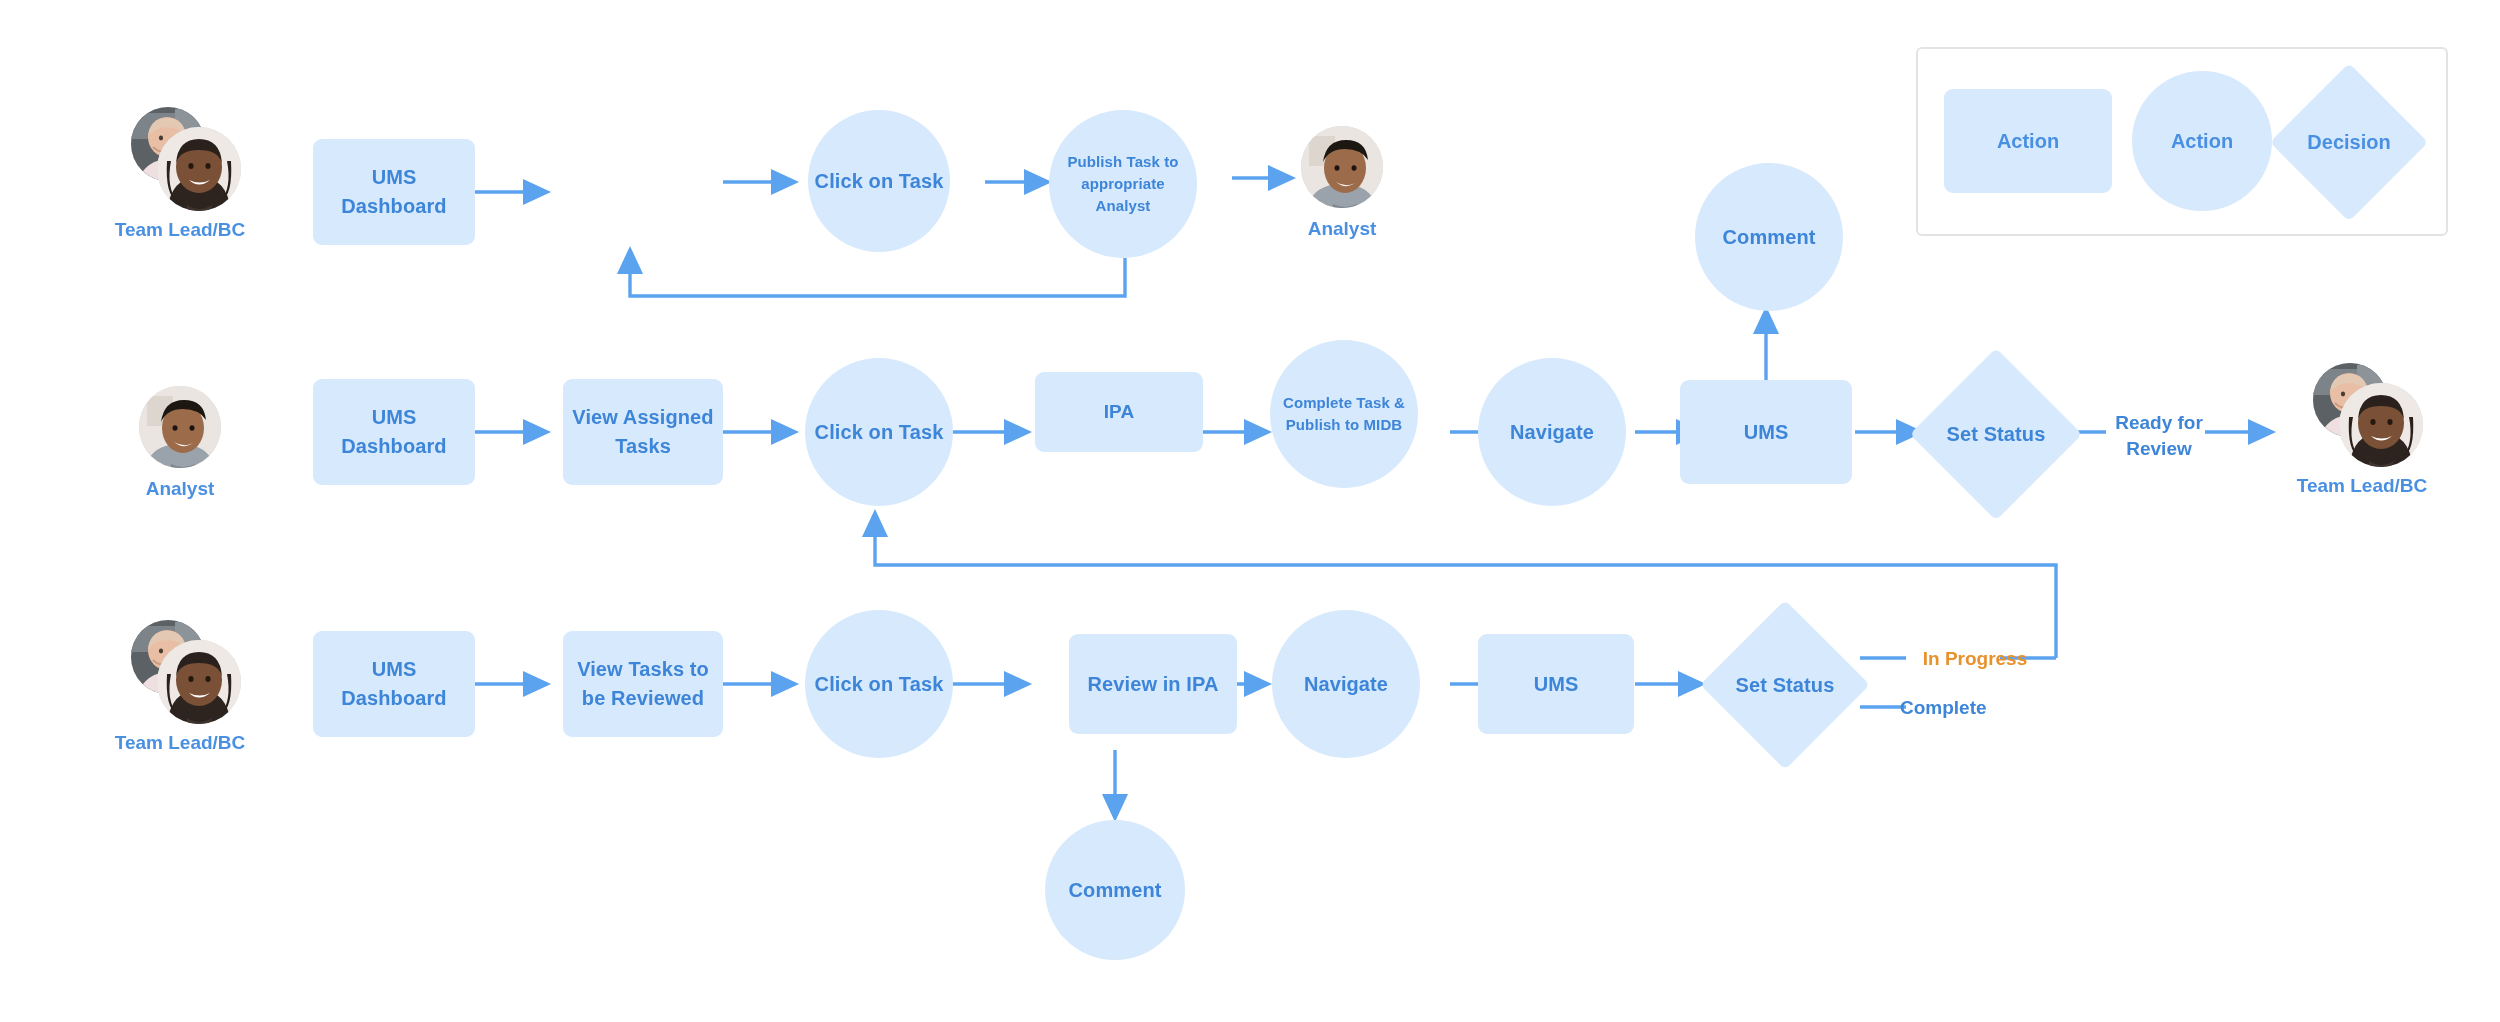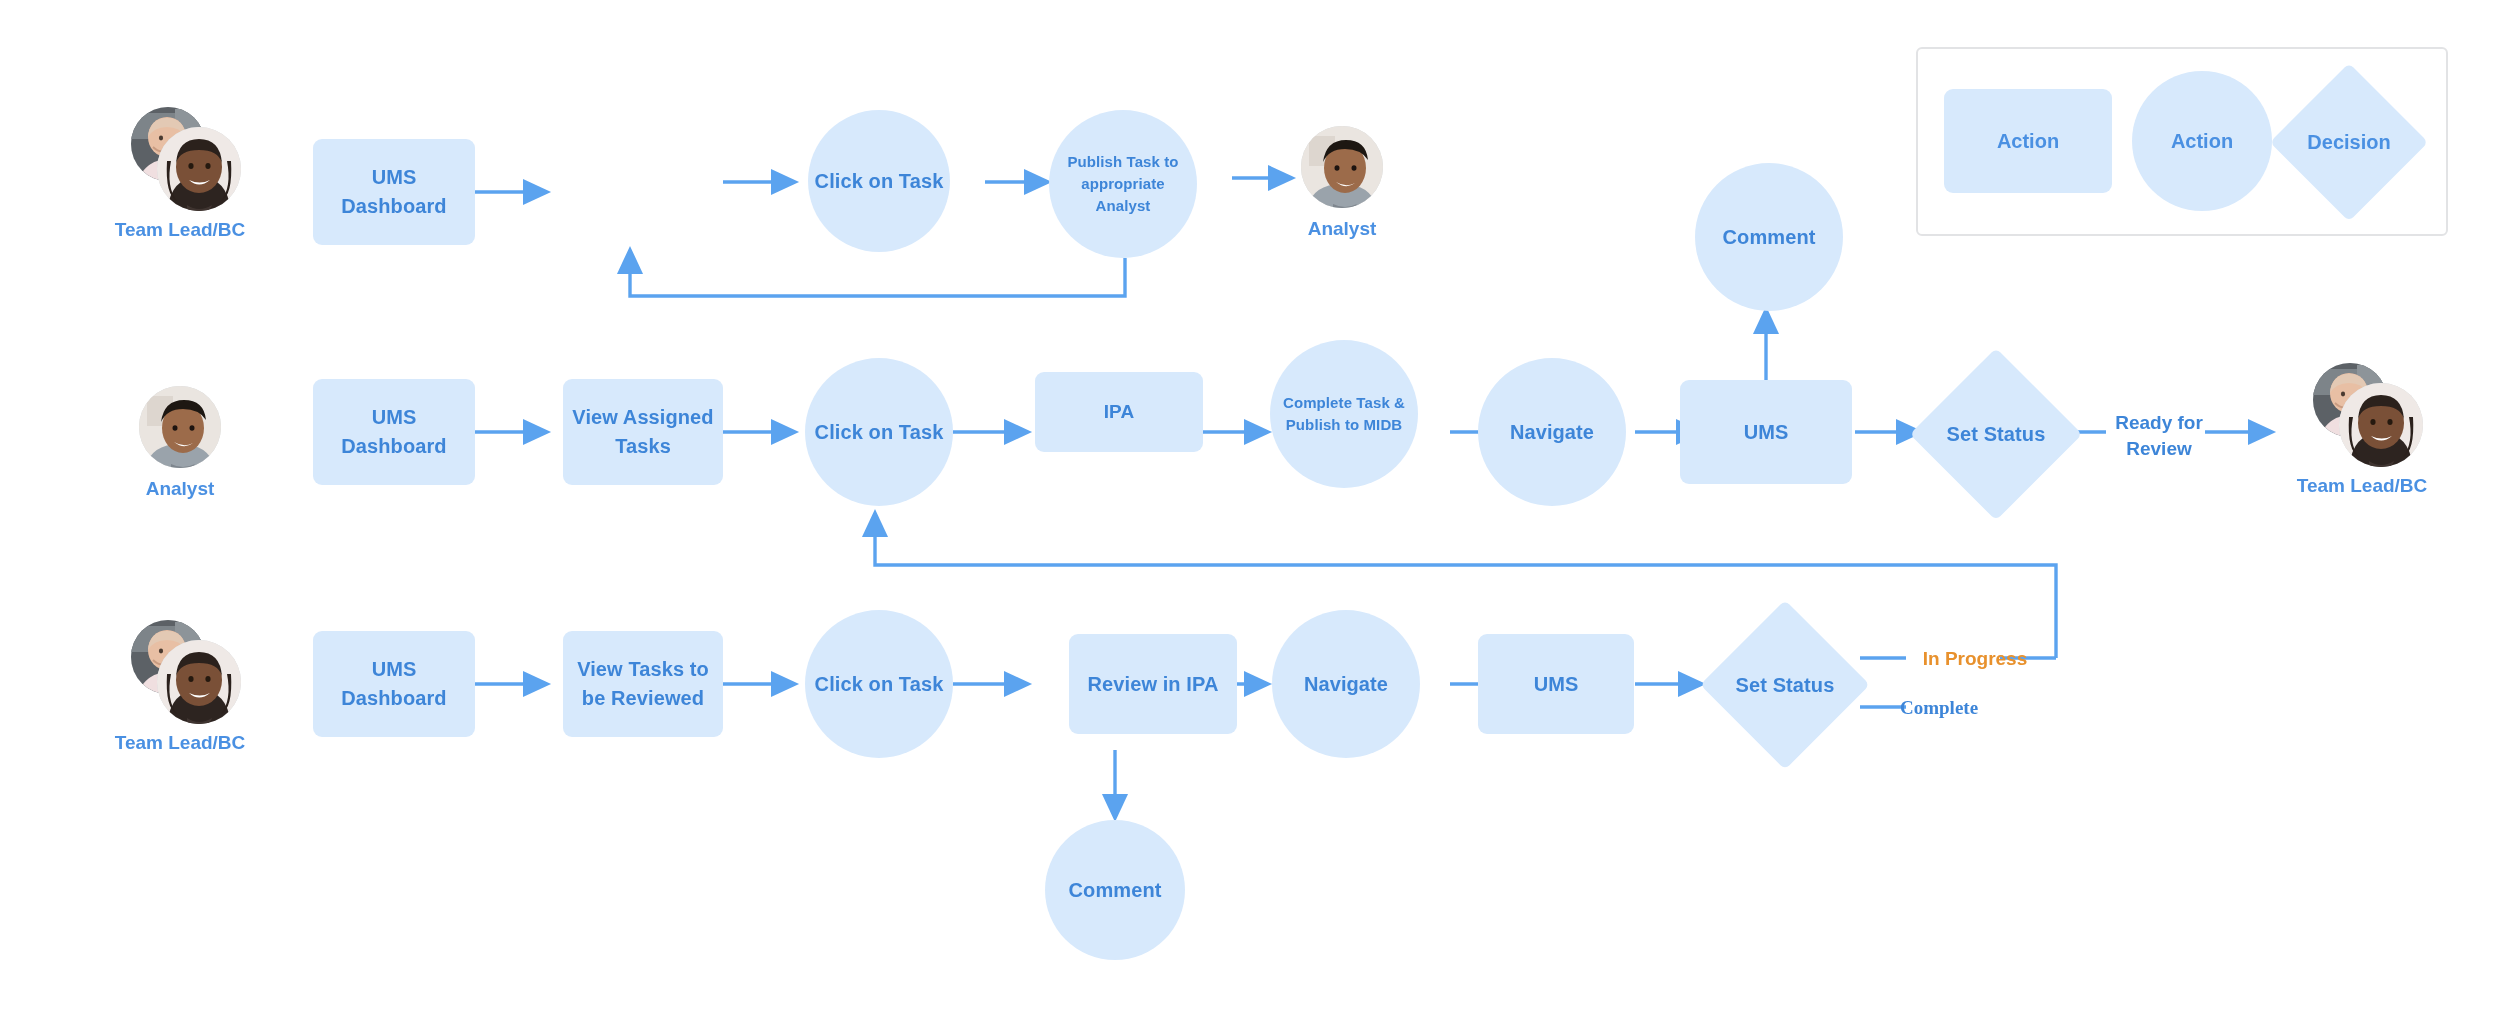--- a/index.html
+++ b/index.html
@@ -410,21 +410,21 @@
 
   <div class="node shape-decision" style="left:1700px; top:600px; width:170px; height:170px; font-size:20px;">
     <span class="dia"></span>
     <span class="lbl">Set Status</span>
   </div>
 
   <div class="branch-label" style="left:1900px; top:646px; width:150px; font-size:19px; color:#e8912d; text-align:center;">
     <span>In Progress</span>
   </div>
 
-  <div class="branch-label" style="left:1900px; top:695px; width:150px; font-size:19px; color:#3d85d8; text-align:left;font-family:Liberation Serif, serif;">
+  <div class="branch-label" style="left:1900px; top:695px; width:150px; font-size:19px; color:#3d85d8; text-align:left;">
     <span>Complete</span>
   </div>
 
   <div class="node shape-action" style="left:1045px; top:820px; width:140px; height:140px; font-size:20px;">
     <span class="lbl">Comment</span>
   </div>
 
 </div>
 
 </body></html>

